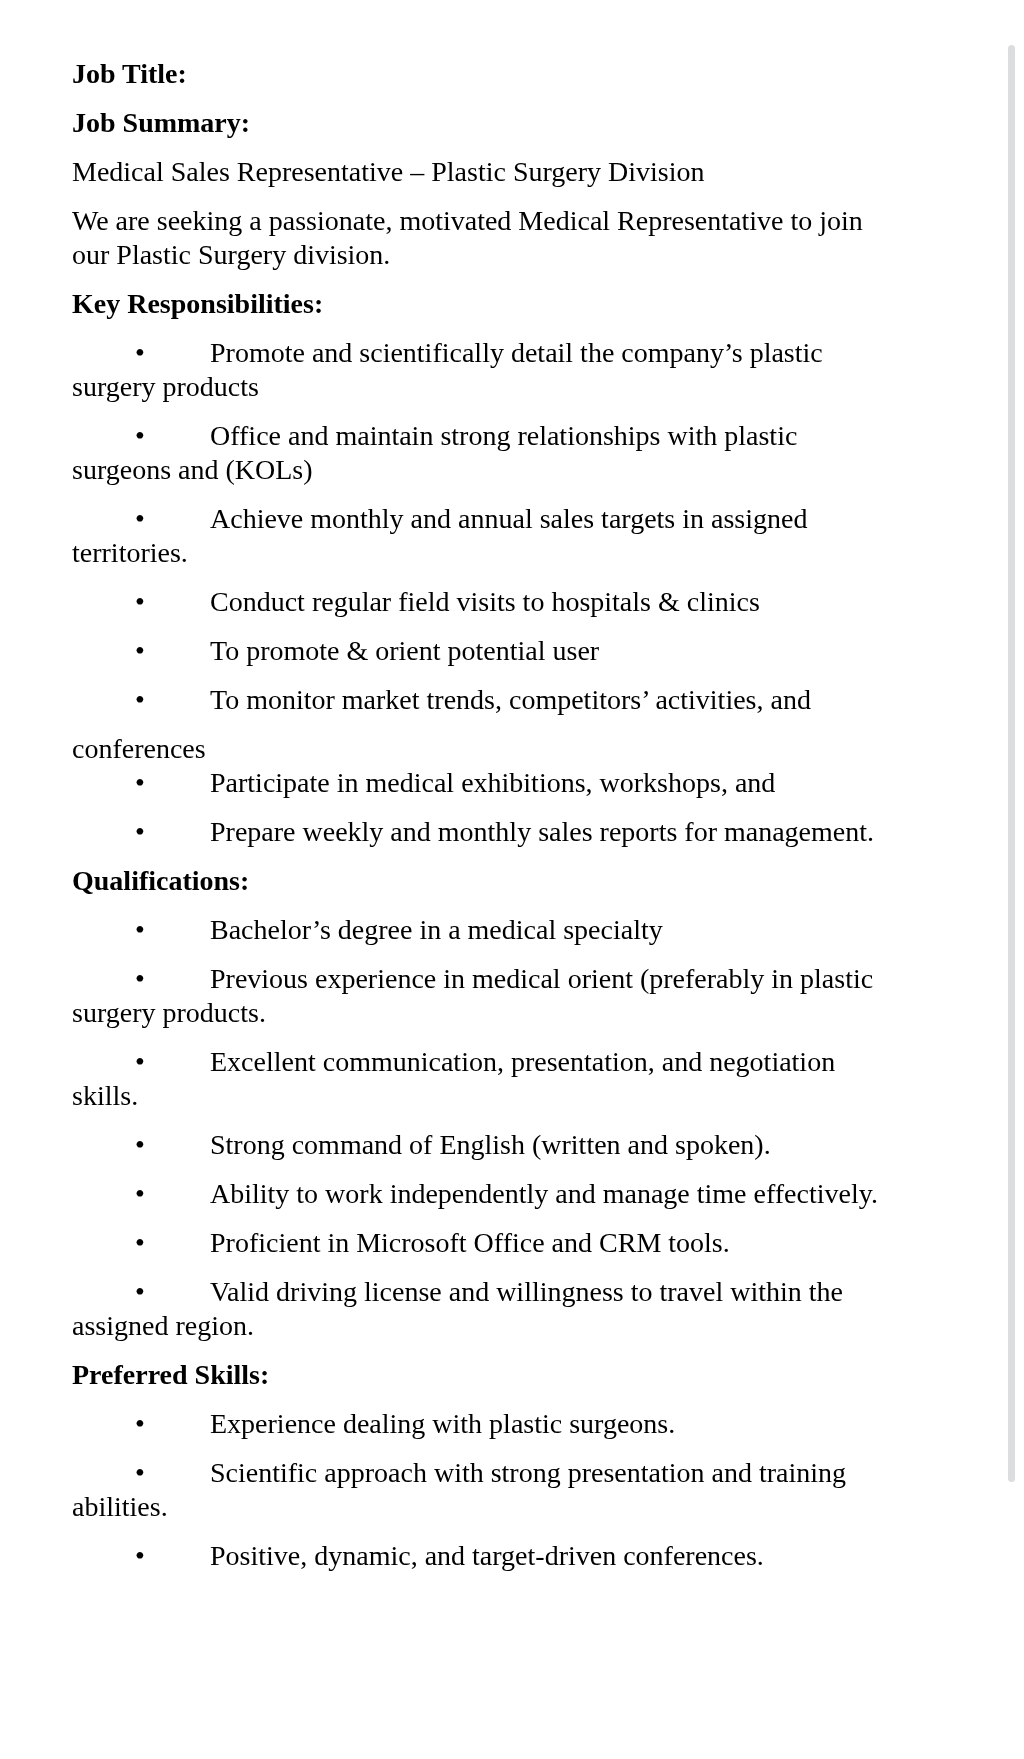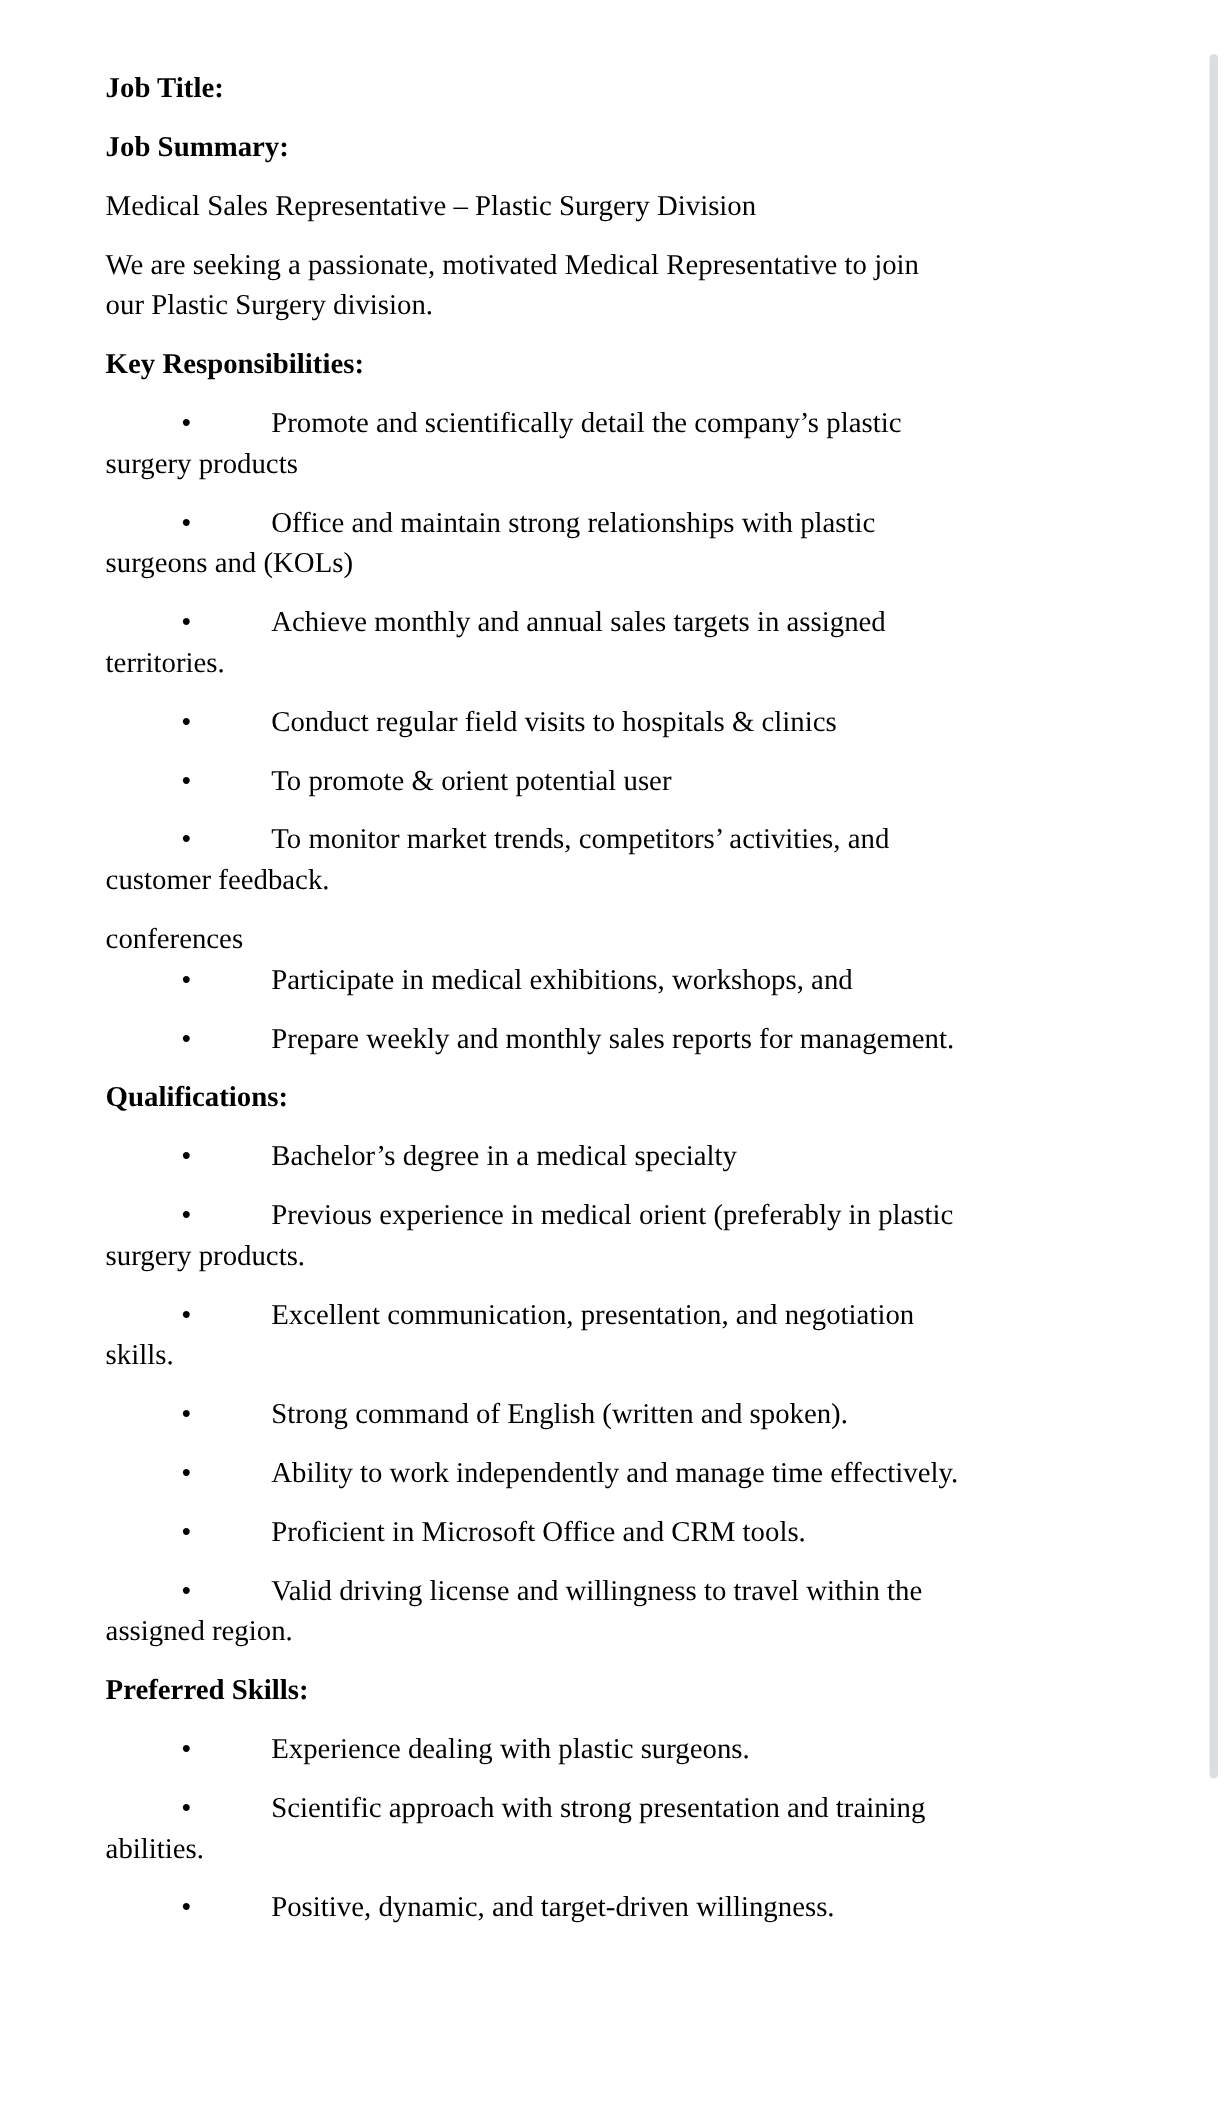--- a/index.html
+++ b/index.html
@@ -10,22 +10,22 @@
     font-family: "Liberation Serif", "DejaVu Serif", serif;
     color: #000000;
     overflow: hidden;
   }
   .doc {
     position: absolute;
     top: 57px; left: 72px;
     width: 882px;
   }
   .blk {
-    margin: 0 0 15px 16px;
-    font-size: 24px;
+    margin: 0 0 15px 0;
+    font-size: 28px;
     line-height: 34px;
   }
   .heading { font-weight: bold; }
   .ln { display: block; }
   .first-ln { padding-left: 63px; }
   .marker {
     display: inline-block;
     width: 75px;
     vertical-align: baseline;
   }
@@ -81,21 +81,20 @@
   <p class="blk">
     <span class="ln first-ln"><span class="marker"><span>•</span></span><span>Conduct regular field visits to hospitals &amp; clinics</span></span>
   </p>
 
   <p class="blk">
     <span class="ln first-ln"><span class="marker"><span>•</span></span><span>To promote &amp; orient potential user</span></span>
   </p>
 
   <p class="blk">
     <span class="ln first-ln"><span class="marker"><span>•</span></span><span>To monitor market trends, competitors’ activities, and</span></span>
-    <span class="ln">customer feedback.</span>
   </p>
 
   <p class="blk">
     <span class="ln">conferences</span>
     <span class="ln first-ln"><span class="marker"><span>•</span></span><span>Participate in medical exhibitions, workshops, and</span></span>
   </p>
 
   <p class="blk">
     <span class="ln first-ln"><span class="marker"><span>•</span></span><span>Prepare weekly and monthly sales reports for management.</span></span>
   </p>
@@ -142,18 +141,18 @@
   <p class="blk">
     <span class="ln first-ln"><span class="marker"><span>•</span></span><span>Experience dealing with plastic surgeons.</span></span>
   </p>
 
   <p class="blk">
     <span class="ln first-ln"><span class="marker"><span>•</span></span><span>Scientific approach with strong presentation and training</span></span>
     <span class="ln">abilities.</span>
   </p>
 
   <p class="blk">
-    <span class="ln first-ln"><span class="marker"><span>•</span></span><span>Positive, dynamic, and target-driven willingness.</span></span>
+    <span class="ln first-ln"><span class="marker"><span>•</span></span><span>Positive, dynamic, and target-driven conferences.</span></span>
   </p>
 
 </div>
 
 <div class="scroll-thumb"></div>
 
 </body></html>

